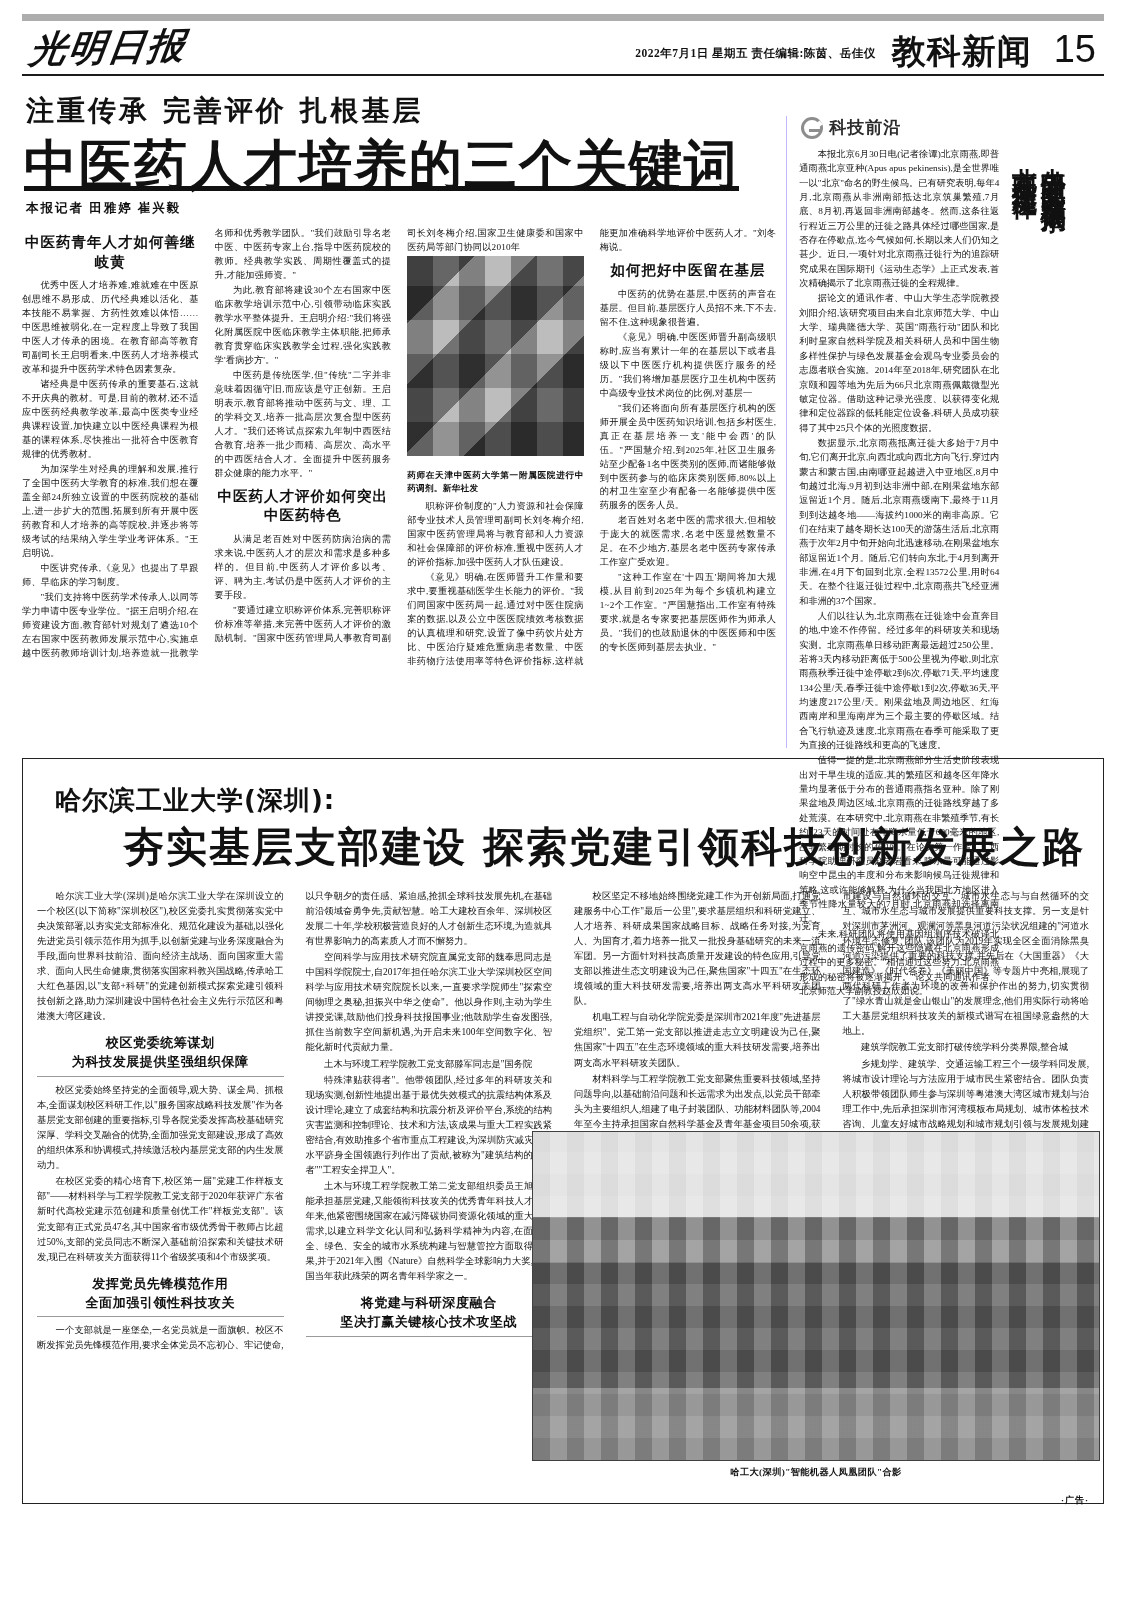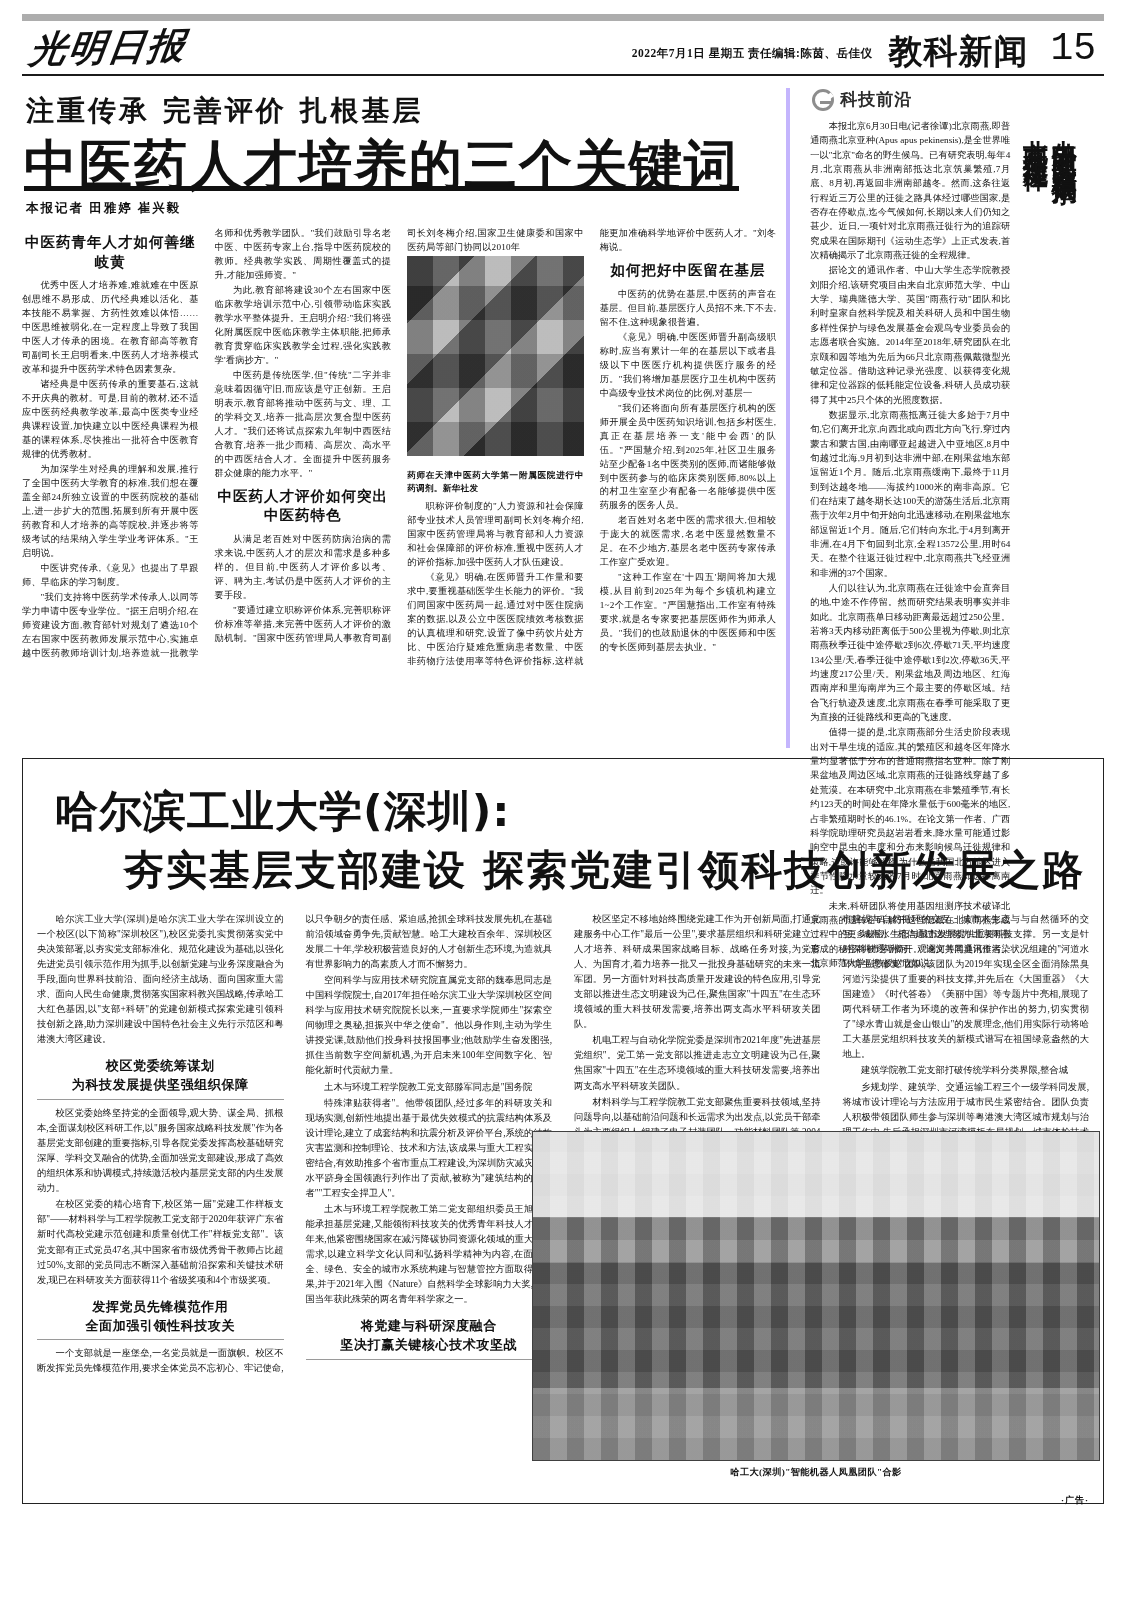--- a/index.html
+++ b/index.html
@@ -28,26 +28,26 @@
     line-height:1;
     padding-bottom:2px;
   }
   .mast-right{display:flex;align-items:flex-end;gap:16px;}
   .mast-date{font-size:11.5px;font-weight:700;letter-spacing:.5px;padding-bottom:7px;white-space:nowrap;}
   .section-name{
     font-size:34px;font-weight:700;letter-spacing:1px;line-height:1;
     font-family:"DejaVu Sans","Liberation Sans",sans-serif;
     text-align:right;
   }
-  .page-num{font-size:38px;font-weight:400;line-height:1;padding-left:6px;font-family:Liberation Mono, monospace;}
+  .page-num{font-size:38px;font-weight:400;line-height:1;padding-left:6px;font-family:Liberation Sans, sans-serif;}
 
   
   .main-wrap{display:flex;margin:12px 6px 0 6px;height:660px;}
   .story-left{width:770px;padding-right:10px;box-sizing:border-box;}
-  .story-right{width:320px;padding-left:20px;border-left:4px solid #c4b5fd;box-sizing:border-box;position:relative;}
+  .story-right{width:320px;padding-left:12px;border-left:1px solid #c4b5fd;box-sizing:border-box;position:relative;margin-top:28px;}
 
   .kicker{font-size:28px;font-weight:700;letter-spacing:3px;font-family:"DejaVu Sans","Liberation Sans",sans-serif;margin:4px 0 6px 4px;}
   .headline{
     font-size:53px;font-weight:700;letter-spacing:2px;line-height:1.06;
     font-family:"DejaVu Serif","Liberation Serif",serif;
     margin:2px 0 8px 2px;
     text-decoration:underline;
   }
   .byline{font-size:12.5px;letter-spacing:2px;margin:2px 0 10px 4px;font-weight:700;}
 
@@ -92,21 +92,21 @@
     height:430px;margin-left:2px;
   }
   .sci-vhead span{display:block;}
 
   
   .ad{
     margin:10px 6px 0 6px;border:1.5px solid #222;padding:10px 14px 8px 14px;
     box-sizing:border-box;height:746px;position:relative;
   }
   .ad-inner{border:0;height:100%;position:relative;}
-  .ad-title1{font-size:43px;font-weight:700;letter-spacing:1px;margin:14px 0 2px 18px;
+  .ad-title1{font-size:26px;font-weight:700;letter-spacing:1px;margin:14px 0 2px 18px;
     font-family:"DejaVu Sans","Liberation Sans",sans-serif;}
   .ad-title2{font-size:41px;font-weight:700;letter-spacing:2px;margin:2px 0 14px 86px;
     font-family:"DejaVu Sans","Liberation Sans",sans-serif;}
   .ad-cols{column-count:4;column-gap:22px;font-size:9.3px;line-height:1.62;text-align:justify;height:500px;}
   .ad-cols p{margin:0 0 1px 0;text-indent:2em;}
   .ad-sub{
     text-align:center;font-weight:700;font-size:13px;line-height:1.45;letter-spacing:.6px;
     margin:10px 0 2px 0;text-indent:0;break-inside:avoid;
     font-family:"DejaVu Sans","Liberation Sans",sans-serif;
   }
@@ -182,21 +182,21 @@
     <div class="story-right">
       <div class="tech-badge">
         <span class="tech-g"></span>
         <span class="tech-label">科技前沿</span>
       </div>
       <div class="sci-body">
         <div class="sci-text">
           <p class="lead">本报北京6月30日电(记者徐谭)北京雨燕,即普通雨燕北京亚种(Apus apus pekinensis),是全世界唯一以"北京"命名的野生候鸟。已有研究表明,每年4月,北京雨燕从非洲南部抵达北京筑巢繁殖,7月底、8月初,再返回非洲南部越冬。然而,这条往返行程近三万公里的迁徙之路具体经过哪些国家,是否存在停歇点,迄今气候如何,长期以来人们仍知之甚少。近日,一项针对北京雨燕迁徙行为的追踪研究成果在国际期刊《运动生态学》上正式发表,首次精确揭示了北京雨燕迁徙的全程规律。</p>
           <p>据论文的通讯作者、中山大学生态学院教授刘阳介绍,该研究项目由来自北京师范大学、中山大学、瑞典隆德大学、英国"雨燕行动"团队和比利时皇家自然科学院及相关科研人员和中国生物多样性保护与绿色发展基金会观鸟专业委员会的志愿者联合实施。2014年至2018年,研究团队在北京颐和园等地为先后为66只北京雨燕佩戴微型光敏定位器。借助这种记录光强度、以获得变化规律和定位器踪的低耗能定位设备,科研人员成功获得了其中25只个体的光照度数据。</p>
           <p>数据显示,北京雨燕抵离迁徙大多始于7月中旬,它们离开北京,向西北或向西北方向飞行,穿过内蒙古和蒙古国,由南哪亚起越进入中亚地区,8月中旬越过北海,9月初到达非洲中部,在刚果盆地东部逗留近1个月。随后,北京雨燕缓南下,最终于11月到到达越冬地——海拔约1000米的南非高原。它们在结束了越冬期长达100天的游荡生活后,北京雨燕于次年2月中旬开始向北迅速移动,在刚果盆地东部逗留近1个月。随后,它们转向东北,于4月到离开非洲,在4月下旬回到北京,全程13572公里,用时64天。在整个往返迁徙过程中,北京雨燕共飞经亚洲和非洲的37个国家。</p>
-          <p>人们以往认为,北京雨燕在迁徙途中会直奔目的地,中途不作停留。然而研究结果表明事实并非如此。北京雨燕单日移动距离最远超过250公里。若将3天内移动距离低于500公里视为停歇,则北京雨燕秋季迁徙中途停歇2到6次,停歇71天,平均速度134公里/天,春季迁徙中途停歇1到2次,停歇36天,平均速度217公里/天。刚果盆地及周边地区、红海西南岸和里海南岸为三个最主要的停歇区域。结合飞行轨迹及速度,北京雨燕在春季可能采取了更为直接的迁徙路线和更高的飞速度。</p>
+          <p>人们以往认为,北京雨燕在迁徙途中会直奔目的地,中途不作停留。经过多年的科研攻关和现场实测。北京雨燕单日移动距离最远超过250公里。若将3天内移动距离低于500公里视为停歇,则北京雨燕秋季迁徙中途停歇2到6次,停歇71天,平均速度134公里/天,春季迁徙中途停歇1到2次,停歇36天,平均速度217公里/天。刚果盆地及周边地区、红海西南岸和里海南岸为三个最主要的停歇区域。结合飞行轨迹及速度,北京雨燕在春季可能采取了更为直接的迁徙路线和更高的飞速度。</p>
           <p>值得一提的是,北京雨燕部分生活史阶段表现出对干旱生境的适应,其的繁殖区和越冬区年降水量均显著低于分布的普通雨燕指名亚种。除了刚果盆地及周边区域,北京雨燕的迁徙路线穿越了多处荒漠。在本研究中,北京雨燕在非繁殖季节,有长约123天的时间处在年降水量低于600毫米的地区,占非繁殖期时长的46.1%。在论文第一作者、广西科学院助理研究员赵岩岩看来,降水量可能通过影响空中昆虫的丰度和分布来影响候鸟迁徙规律和策略,这或许能够解释,为什么当我国北方地区进入季节性降水量较大的7月时,北京雨燕却选择离南迁。</p>
           <p>未来,科研团队将使用基因组测序技术破译北京雨燕的遗传密码,解开这些隐藏在北京雨燕形成过程中的更多秘密。"相信通过这些努力,北京雨燕形成的秘密将被逐渐揭开。"论文共同通讯作者、北京师范大学副教授赵欣如说。</p>
         </div>
         <div class="sci-vhead">
           <span>中外研究团队首次精确揭示</span>
           <span>北京雨燕迁徙规律</span>
         </div>
       </div>
     </div>
   </div>

